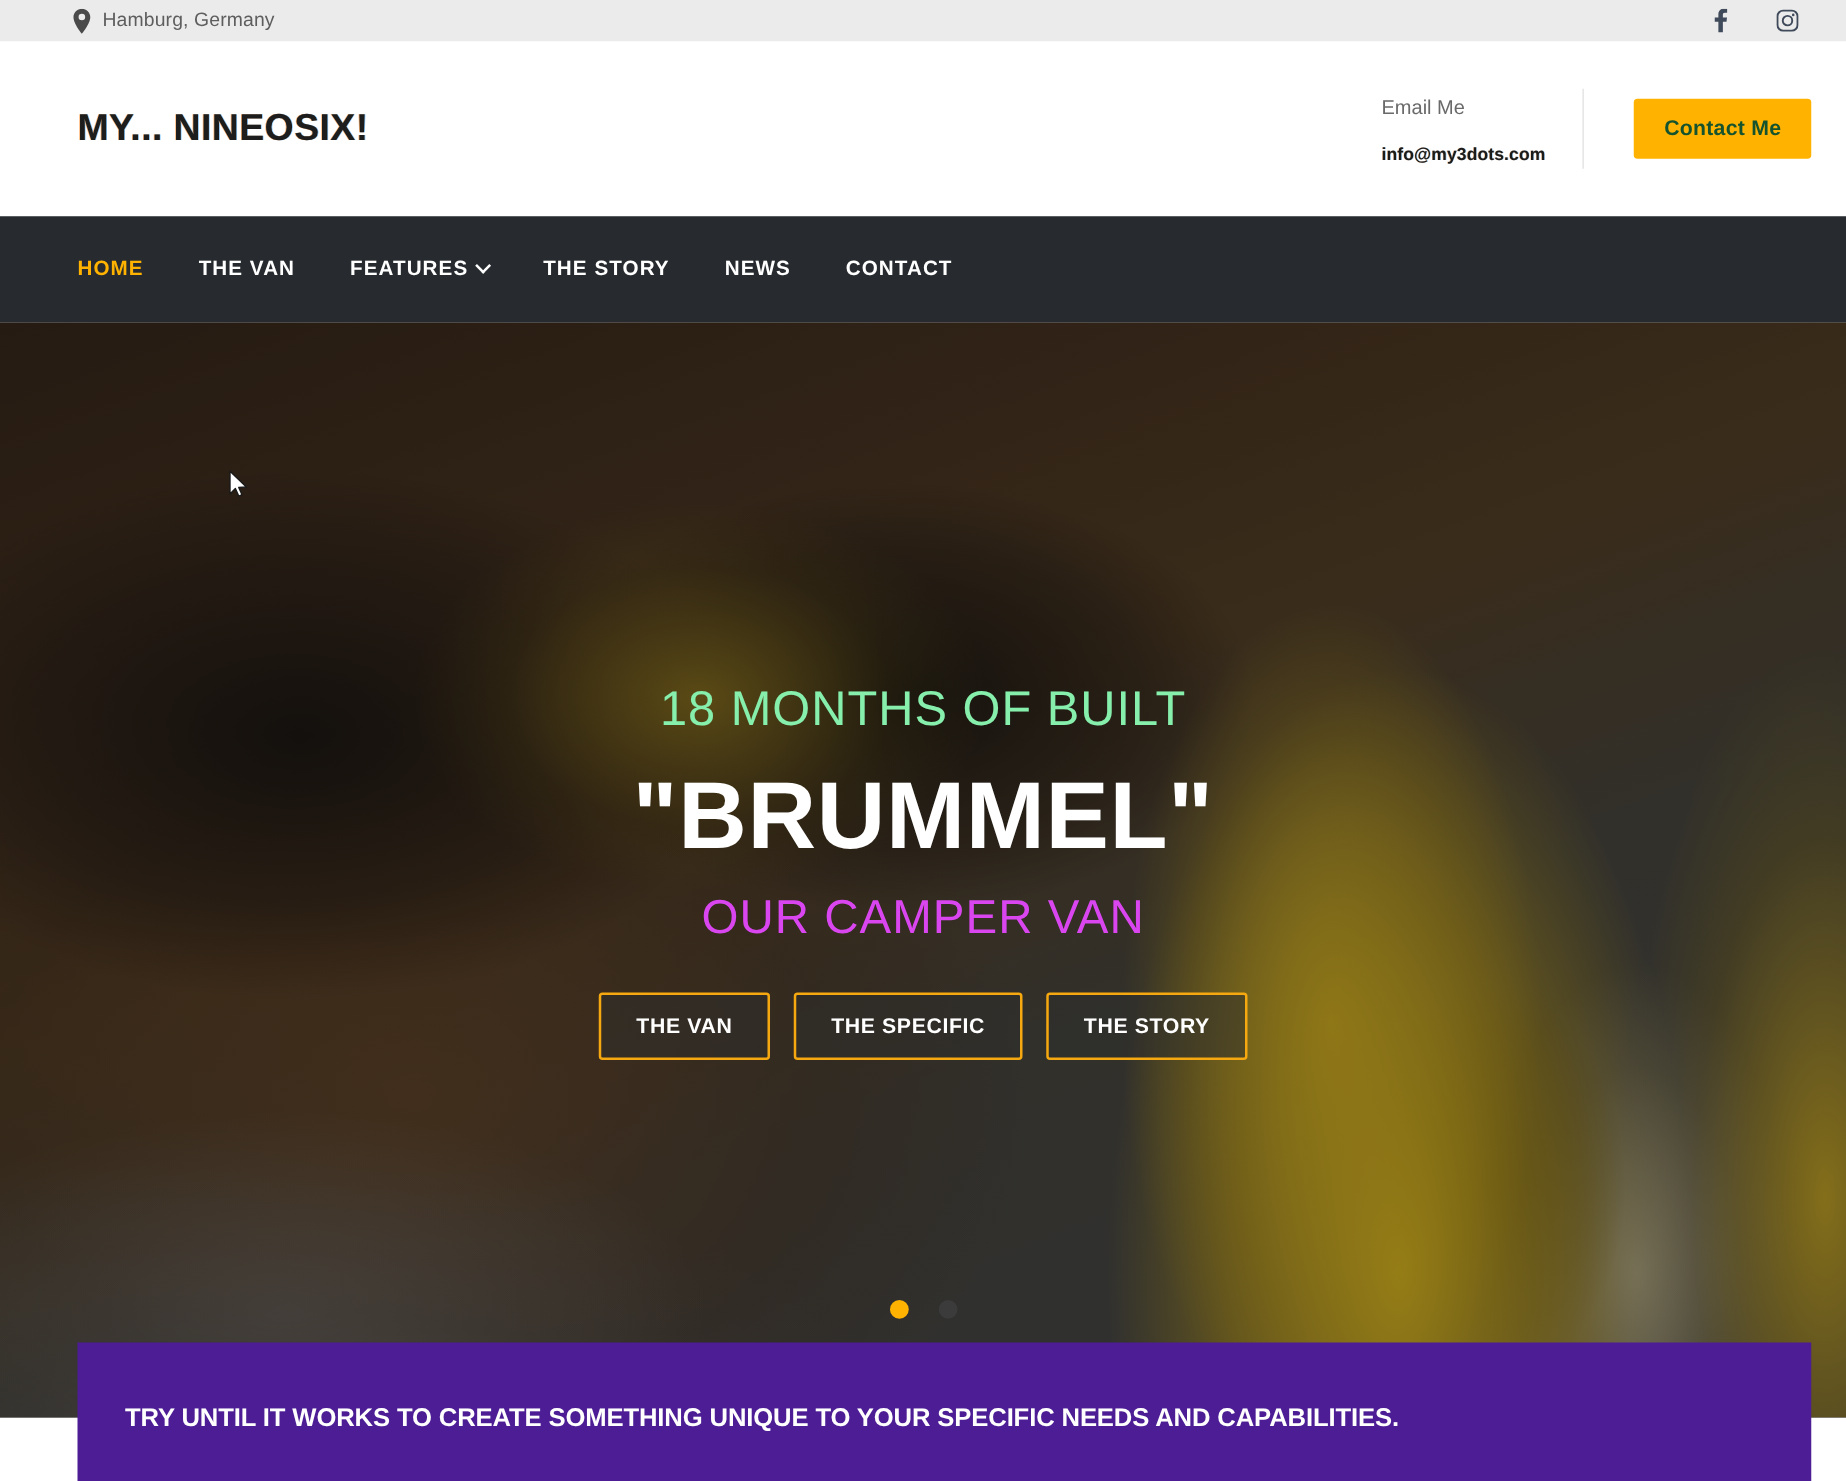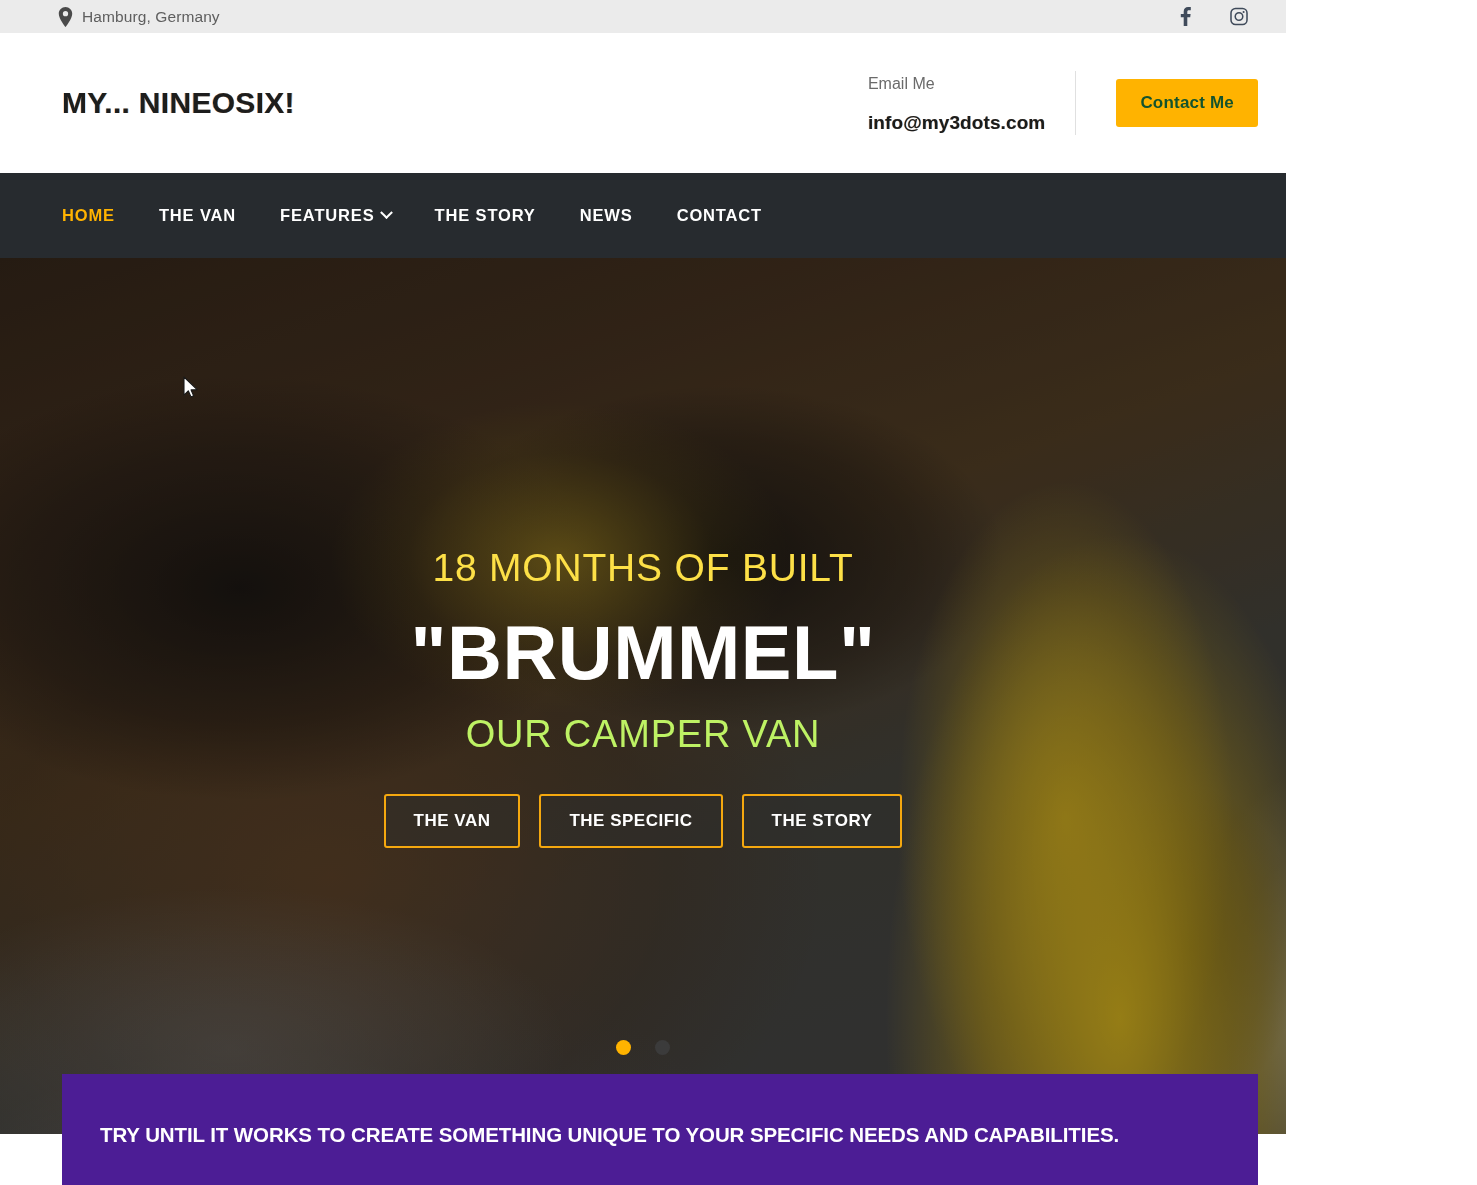--- a/index.html
+++ b/index.html
@@ -72,21 +72,21 @@
     text-align: left;
     padding-right: 30px;
   }
   .email-label {
     font-size: 16px;
     color: #6a6a6a;
     line-height: 1.5;
     margin-bottom: 16px;
   }
   .email-value {
-    font-size: 19px;
+    font-size: 14px;
     font-weight: bold;
     color: #1b1b1b;
     letter-spacing: .1px;
     text-shadow: -0.5px 0 rgba(255,120,0,.4), 0.5px 0 rgba(0,140,255,.35);
   }
   .header-divider {
     width: 1px;
     height: 64px;
     background: #e0e0e0;
   }
@@ -184,36 +184,36 @@
     background: rgba(30,30,30,.36);
   }
   .hero-content {
     position: relative;
     text-align: center;
     padding-top: 289px;
   }
   .hero-sub-top {
     font-size: 39px;
     font-weight: 300;
-    color: #fde047;
+    color: #86efac;
     letter-spacing: .8px;
     line-height: 1.1;
   }
   .hero-title {
     font-size: 76px;
     font-weight: bold;
     color: #ffffff;
     letter-spacing: .5px;
     line-height: 1.12;
     margin-top: 20px;
   }
   .hero-sub-bottom {
     font-size: 38px;
     font-weight: 300;
-    color: #bef264;
+    color: #d946ef;
     letter-spacing: .8px;
     margin-top: 18px;
   }
   .hero-buttons {
     margin-top: 38px;
     display: flex;
     justify-content: center;
     gap: 19px;
   }
   .hero-btn {
@@ -271,21 +271,21 @@
 
   
   .cursor {
     position: absolute;
     left: 183px;
     top: 376px;
     z-index: 50;
     pointer-events: none;
   }
 
-  .page { position: relative; width: 1286px; height: 1185px; }
+  .page { position: relative; width: 1477px; height: 1185px; }
 </style>
 </head>
 <body>
 
 <div class="page">
 
   <div class="topbar">
     <div class="topbar-left">
       <span class="pin-icon">
         <svg width="15" height="20" viewBox="0 0 16 22">

